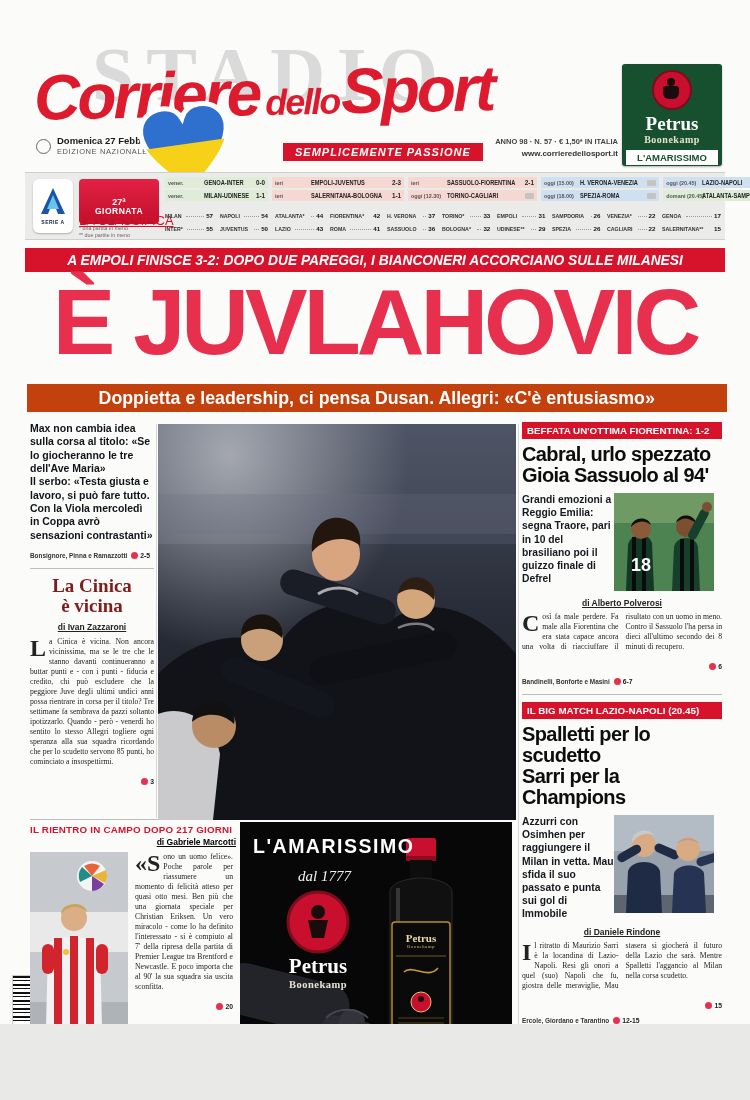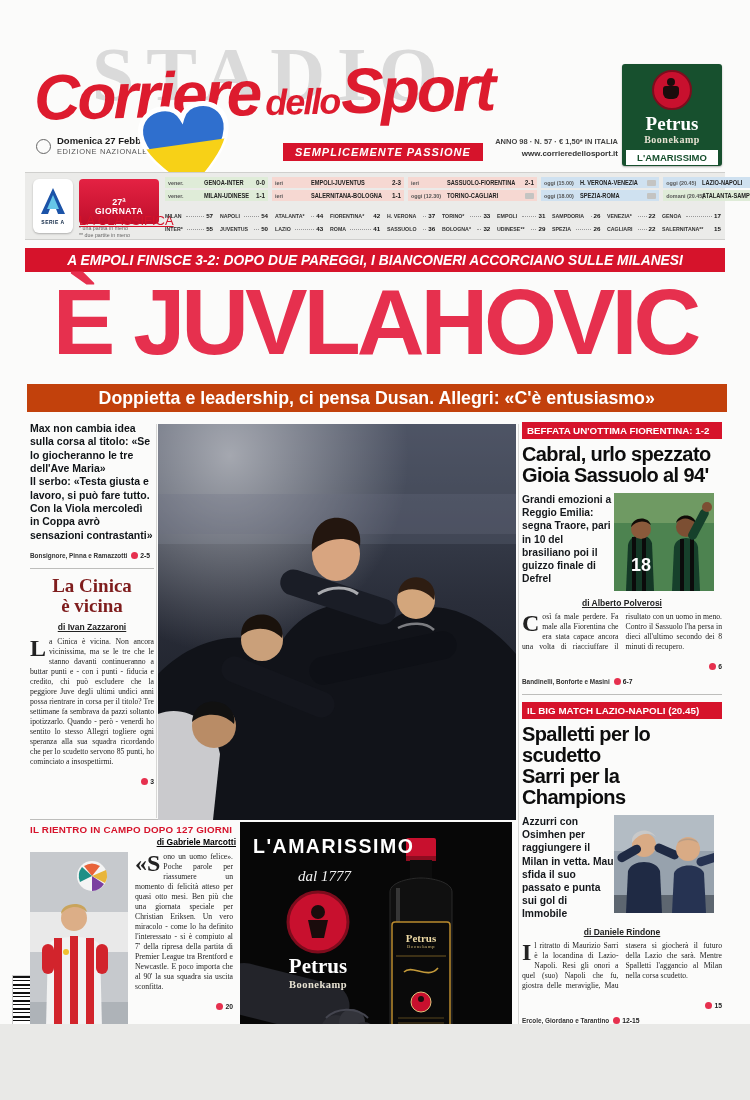--- a/index.html
+++ b/index.html
@@ -512,21 +512,21 @@
             <ellipse cx="68" cy="48" rx="8" ry="14" fill="#e0b48e" transform="rotate(-14 68 48)"></ellipse>
             <path d="M42 50 C46 53 52 53 56 50" stroke="#8f6243" stroke-width="1.4" fill="none"></path>
           </svg>
         </figure>
       </div>
 
     </article>
   </section>
 
   <section class="abs botleft">
-    <div class="ekicker">IL RIENTRO IN CAMPO DOPO 127 GIORNI</div>
+    <div class="ekicker">IL RIENTRO IN CAMPO DOPO 217 GIORNI</div>
     <div class="eby">di Gabriele Marcotti</div>
     <div class="erow">
       <figure class="ephoto" style="margin:0;">
         <svg width="98" height="176" viewBox="0 0 98 176">
           <rect width="98" height="176" fill="#c6c9cd"></rect>
           <rect y="60" width="98" height="40" fill="#e9e9e9"></rect>
           <rect y="150" width="98" height="26" fill="#aeb3b8"></rect>
 
           <circle cx="62" cy="24" r="15" fill="#f4f4f4"></circle>
           <path d="M54 14 A15 15 0 0 1 70 14 L62 24 Z" fill="#e8633a"></path>

